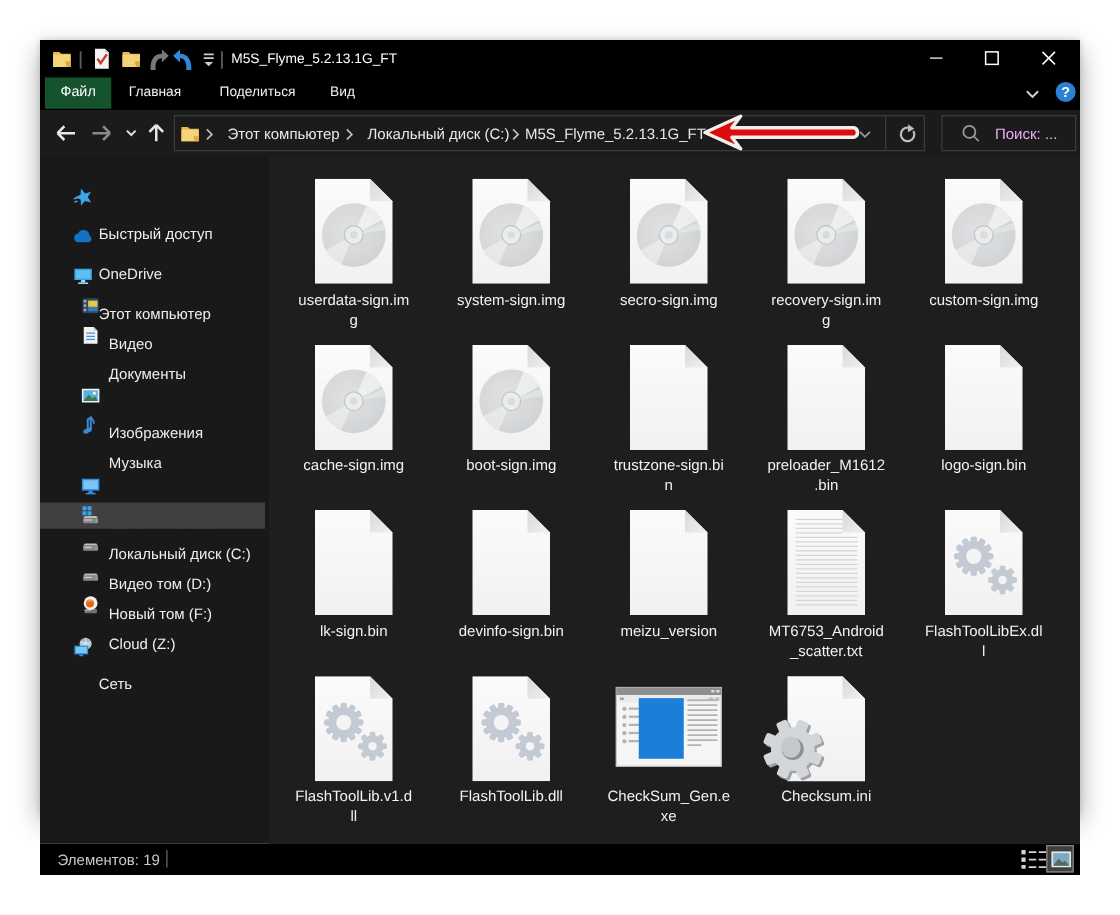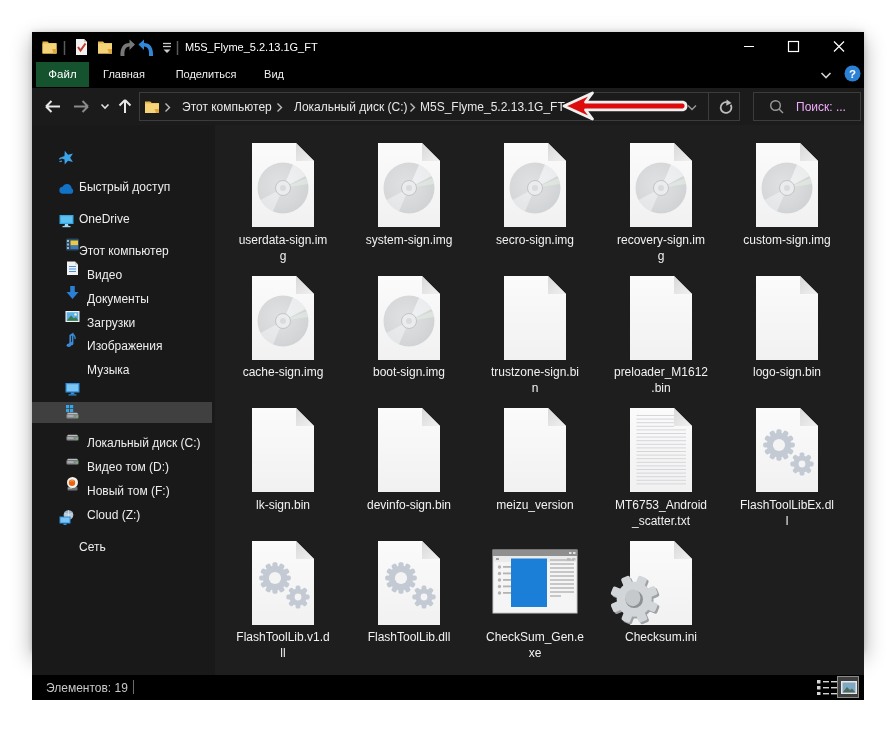--- a/index.html
+++ b/index.html
@@ -322,26 +322,20 @@
         <polygon points="3,1.5 11,1.5 14,4.5 14,15 3,15" fill="#f2f2f2"></polygon>
         <polygon points="11,1.5 11,4.5 14,4.5" fill="#c9c9c9"></polygon>
         <g stroke="#4a90d9" stroke-width="1">
             <line x1="5" y1="6.5" x2="12" y2="6.5"></line>
             <line x1="5" y1="9" x2="12" y2="9"></line>
             <line x1="5" y1="11.5" x2="12" y2="11.5"></line>
           </g>
       </svg>
       <span class="lab" style="left:55px">Документы</span>
     </div>
-    <div class="sideitem" style="top:157px">
-      <svg style="left:32px" width="17" height="17">
-        <polygon points="6.2,2 10.8,2 10.8,8 14.5,8 8.5,15 2.5,8 6.2,8" fill="#2b7fd4"></polygon>
-      </svg>
-      <span class="lab" style="left:55px">Загрузки</span>
-    </div>
     <div class="sideitem" style="top:180.5px">
       <svg style="left:32px" width="17" height="17">
         <rect x="1.5" y="3" width="14" height="11" fill="#f2f2f2"></rect>
         <rect x="2.7" y="4.2" width="11.6" height="8.6" fill="#5ab0e8"></rect>
         <polygon points="2.7,12.8 7,7.5 10,10.5 12,9 14.3,12.8" fill="#3c7a4a"></polygon>
         <circle cx="11.5" cy="6.5" r="1.3" fill="#f6f0c8"></circle>
       </svg>
       <span class="lab" style="left:55px">Изображения</span>
     </div>
     <div class="sideitem" style="top:204.5px">

